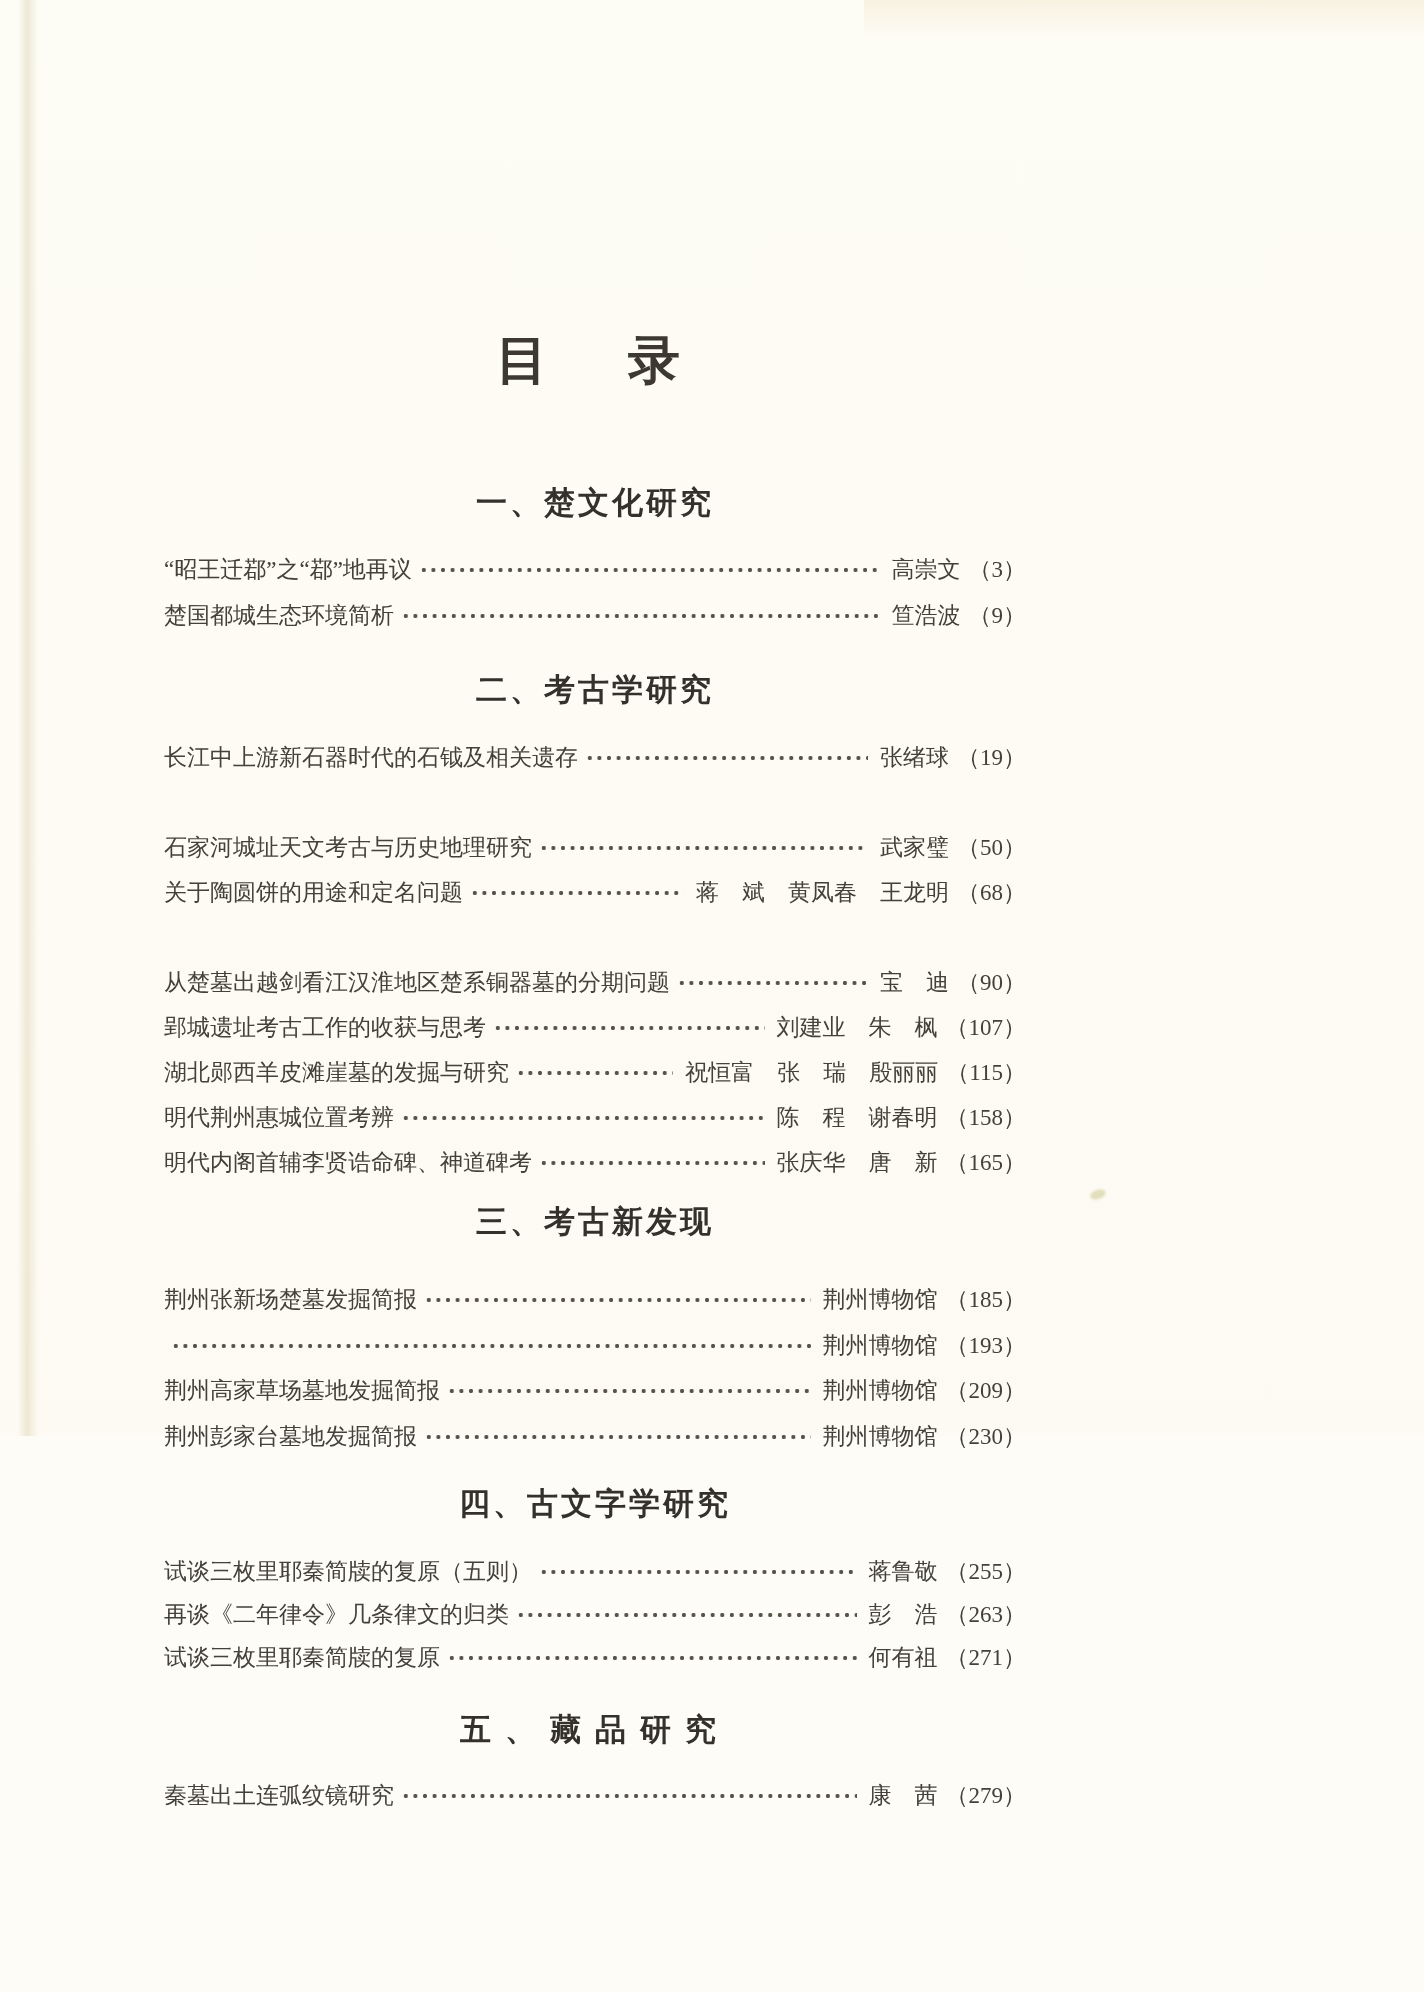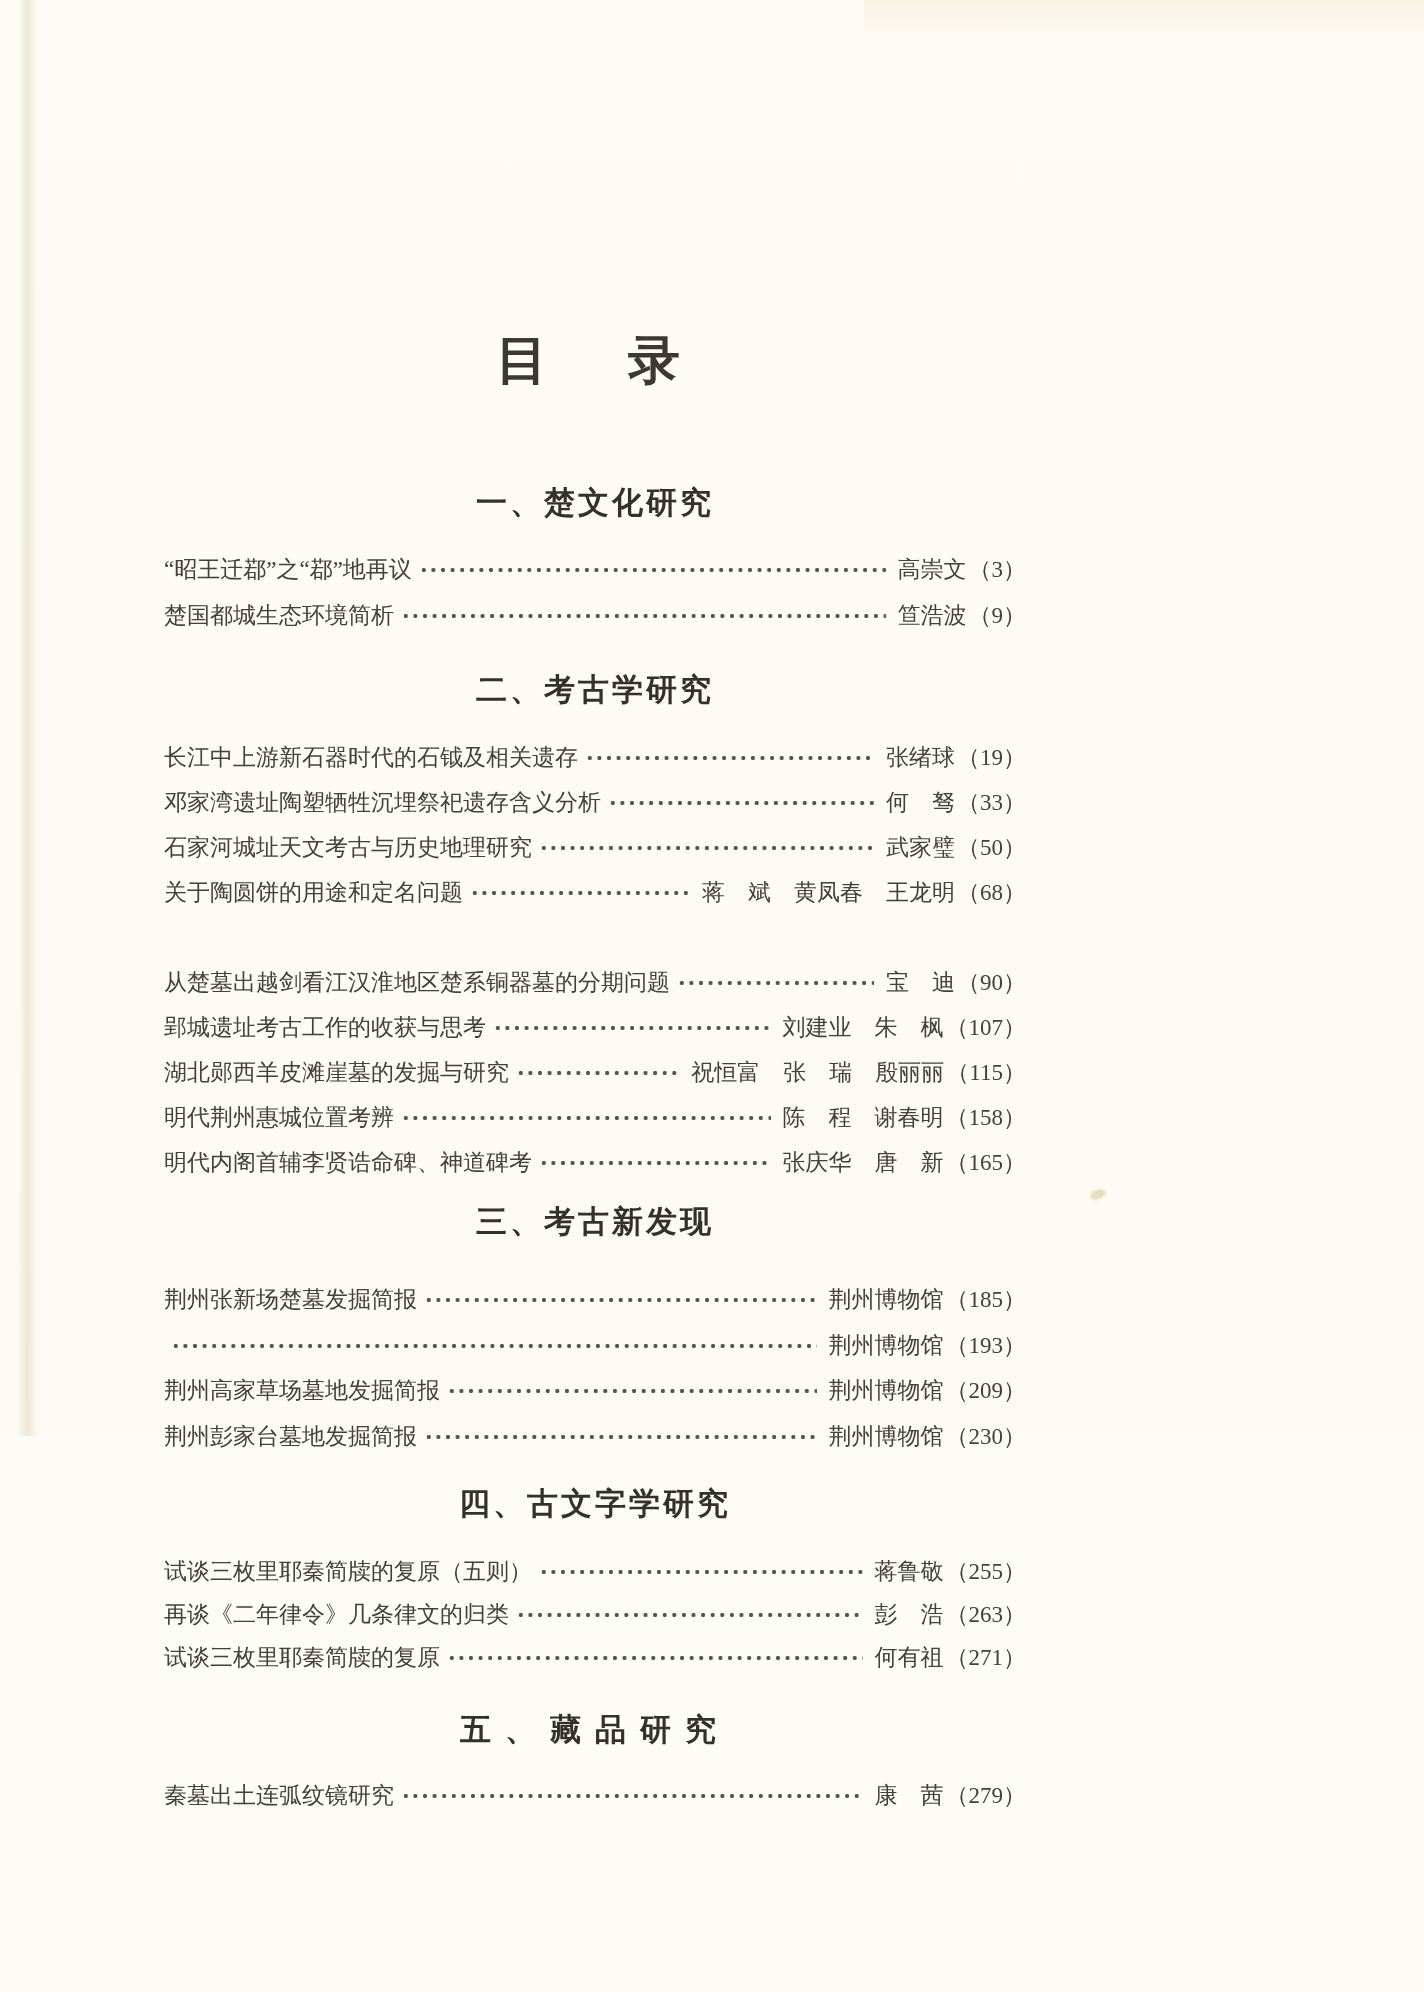--- a/index.html
+++ b/index.html
@@ -52,21 +52,21 @@
   .entry .t{flex:0 0 auto;}
   .entry .leader{
     flex:1 1 auto;align-self:stretch;
     margin:0 12px 0 7px;
     background-image:radial-gradient(circle,#57534a 1.9px,rgba(0,0,0,0) 2.3px);
     background-size:9.6px 12px;
     background-repeat:repeat-x;
     background-position:left center;
     min-width:0;
   }
-  .entry .a{flex:0 0 auto;margin-right:2px;}
+  .entry .a{flex:0 0 auto;margin-right:8px;}
   .entry .p{flex:0 0 auto;}
 </style>
 </head>
 <body>
 
 <div class="page">
   <div class="edge-left"></div>
   <div class="tint-top-right"></div>
   <div class="smudge"></div>
 
@@ -90,26 +90,20 @@
     </div>
 
     <div class="sec-head" style="top:672px">二、考古学研究</div>
 
     <div class="entry" style="top:735px">
       <span class="t">长江中上游新石器时代的石钺及相关遗存</span>
       <span class="leader"></span>
       <span class="a">张绪球</span>
       <span class="p">（19）</span>
     </div>
-    <div class="entry" style="top:780px">
-      <span class="t">邓家湾遗址陶塑牺牲沉埋祭祀遗存含义分析</span>
-      <span class="leader"></span>
-      <span class="a">何　驽</span>
-      <span class="p">（33）</span>
-    </div>
     <div class="entry" style="top:825px">
       <span class="t">石家河城址天文考古与历史地理研究</span>
       <span class="leader"></span>
       <span class="a">武家璧</span>
       <span class="p">（50）</span>
     </div>
     <div class="entry" style="top:870px">
       <span class="t">关于陶圆饼的用途和定名问题</span>
       <span class="leader"></span>
       <span class="a">蒋　斌　黄凤春　王龙明</span>

